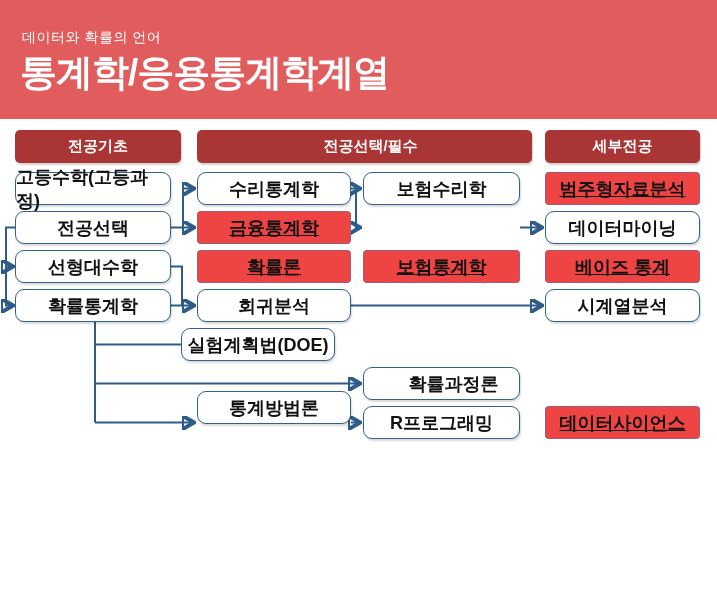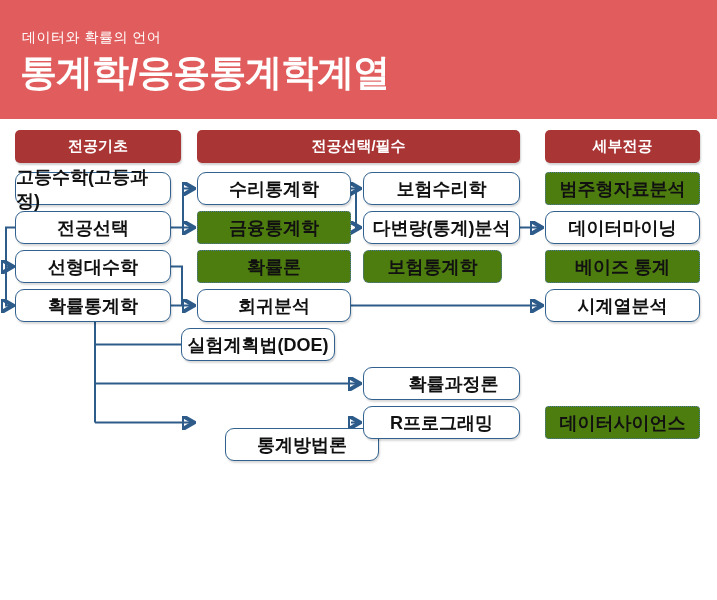--- a/index.html
+++ b/index.html
@@ -38,23 +38,24 @@
     font-size:18px;font-weight:700;color:#111111;
     box-sizing:border-box;
   }
   .node.solid{
     background:#ffffff;
     border:1.6px solid #31618f;
     border-radius:9px;
     box-shadow:1px 2px 2px rgba(0,0,0,0.15);
   }
   .node.dotted{
-    background:#4d7c0f;
+    background:#ef4444;
     border:1.6px dotted #4a77a8;
     border-radius:4px;
+    text-decoration:underline;
   }
   svg.wires{
     position:absolute;left:0;top:0;width:717px;height:600px;
     pointer-events:none;
   }
   svg.wires path{
     stroke:#2e5c8a;stroke-width:2;fill:none;
   }
 </style>
 </head>
@@ -92,38 +93,37 @@
 
     <path d="M95,322 L95,422.5"></path>
     <path d="M95,344.5 L192,344.5" marker-end="url(#arr)"></path>
     <path d="M95,383.5 L358,383.5" marker-end="url(#arr)"></path>
     <path d="M95,422.5 L192,422.5" marker-end="url(#arr)"></path>
 
     <path d="M351,422.5 L358,422.5" marker-end="url(#arr)"></path>
   </svg>
 
   <div class="col-header" style="left:15px;top:130px;width:166px;">전공기초</div>
-  <div class="col-header" style="left:197px;top:130px;width:323px;">전공선택/필수</div>
+  <div class="col-header" style="left:197px;top:130px;width:323px;padding-left:12px;">전공선택/필수</div>
   <div class="col-header" style="left:545px;top:130px;width:155px;">세부전공</div>
 
   <div class="node solid" style="left:15px;top:172px;width:156px;">고등수학(고등과정)</div>
   <div class="node solid" style="left:15px;top:211px;width:156px;">전공선택</div>
   <div class="node solid" style="left:15px;top:250px;width:156px;">선형대수학</div>
   <div class="node solid" style="left:15px;top:289px;width:156px;">확률통계학</div>
 
   <div class="node solid" style="left:197px;top:172px;width:154px;">수리통계학</div>
   <div class="node dotted" style="left:197px;top:211px;width:154px;">금융통계학</div>
   <div class="node dotted" style="left:197px;top:250px;width:154px;">확률론</div>
   <div class="node solid" style="left:197px;top:289px;width:154px;">회귀분석</div>
   <div class="node solid" style="left:181px;top:328px;width:154px;">실험계획법(DOE)</div>
-  <div class="node solid" style="left:197px;top:428px;width:154px;margin-left:28px;">통계방법론</div>
+  <div class="node solid" style="left:197px;top:391px;width:154px;">통계방법론</div>
 
   <div class="node solid" style="left:363px;top:172px;width:157px;">보험수리학</div>
-  <div class="node solid" style="left:363px;top:211px;width:157px;">다변량(통계)분석</div>
-  <div class="node dotted" style="left:363px;top:250px;width:139px;border-radius:6px;">보험통계학</div>
+  <div class="node dotted" style="left:363px;top:250px;width:157px;">보험통계학</div>
   <div class="node solid" style="left:363px;top:367px;width:157px;padding-left:24px;">확률과정론</div>
   <div class="node solid" style="left:363px;top:406px;width:157px;">R프로그래밍</div>
 
   <div class="node dotted" style="left:545px;top:172px;width:155px;">범주형자료분석</div>
   <div class="node solid" style="left:545px;top:211px;width:155px;">데이터마이닝</div>
   <div class="node dotted" style="left:545px;top:250px;width:155px;">베이즈 통계</div>
   <div class="node solid" style="left:545px;top:289px;width:155px;">시계열분석</div>
   <div class="node dotted" style="left:545px;top:406px;width:155px;">데이터사이언스</div>
 
 </div>

